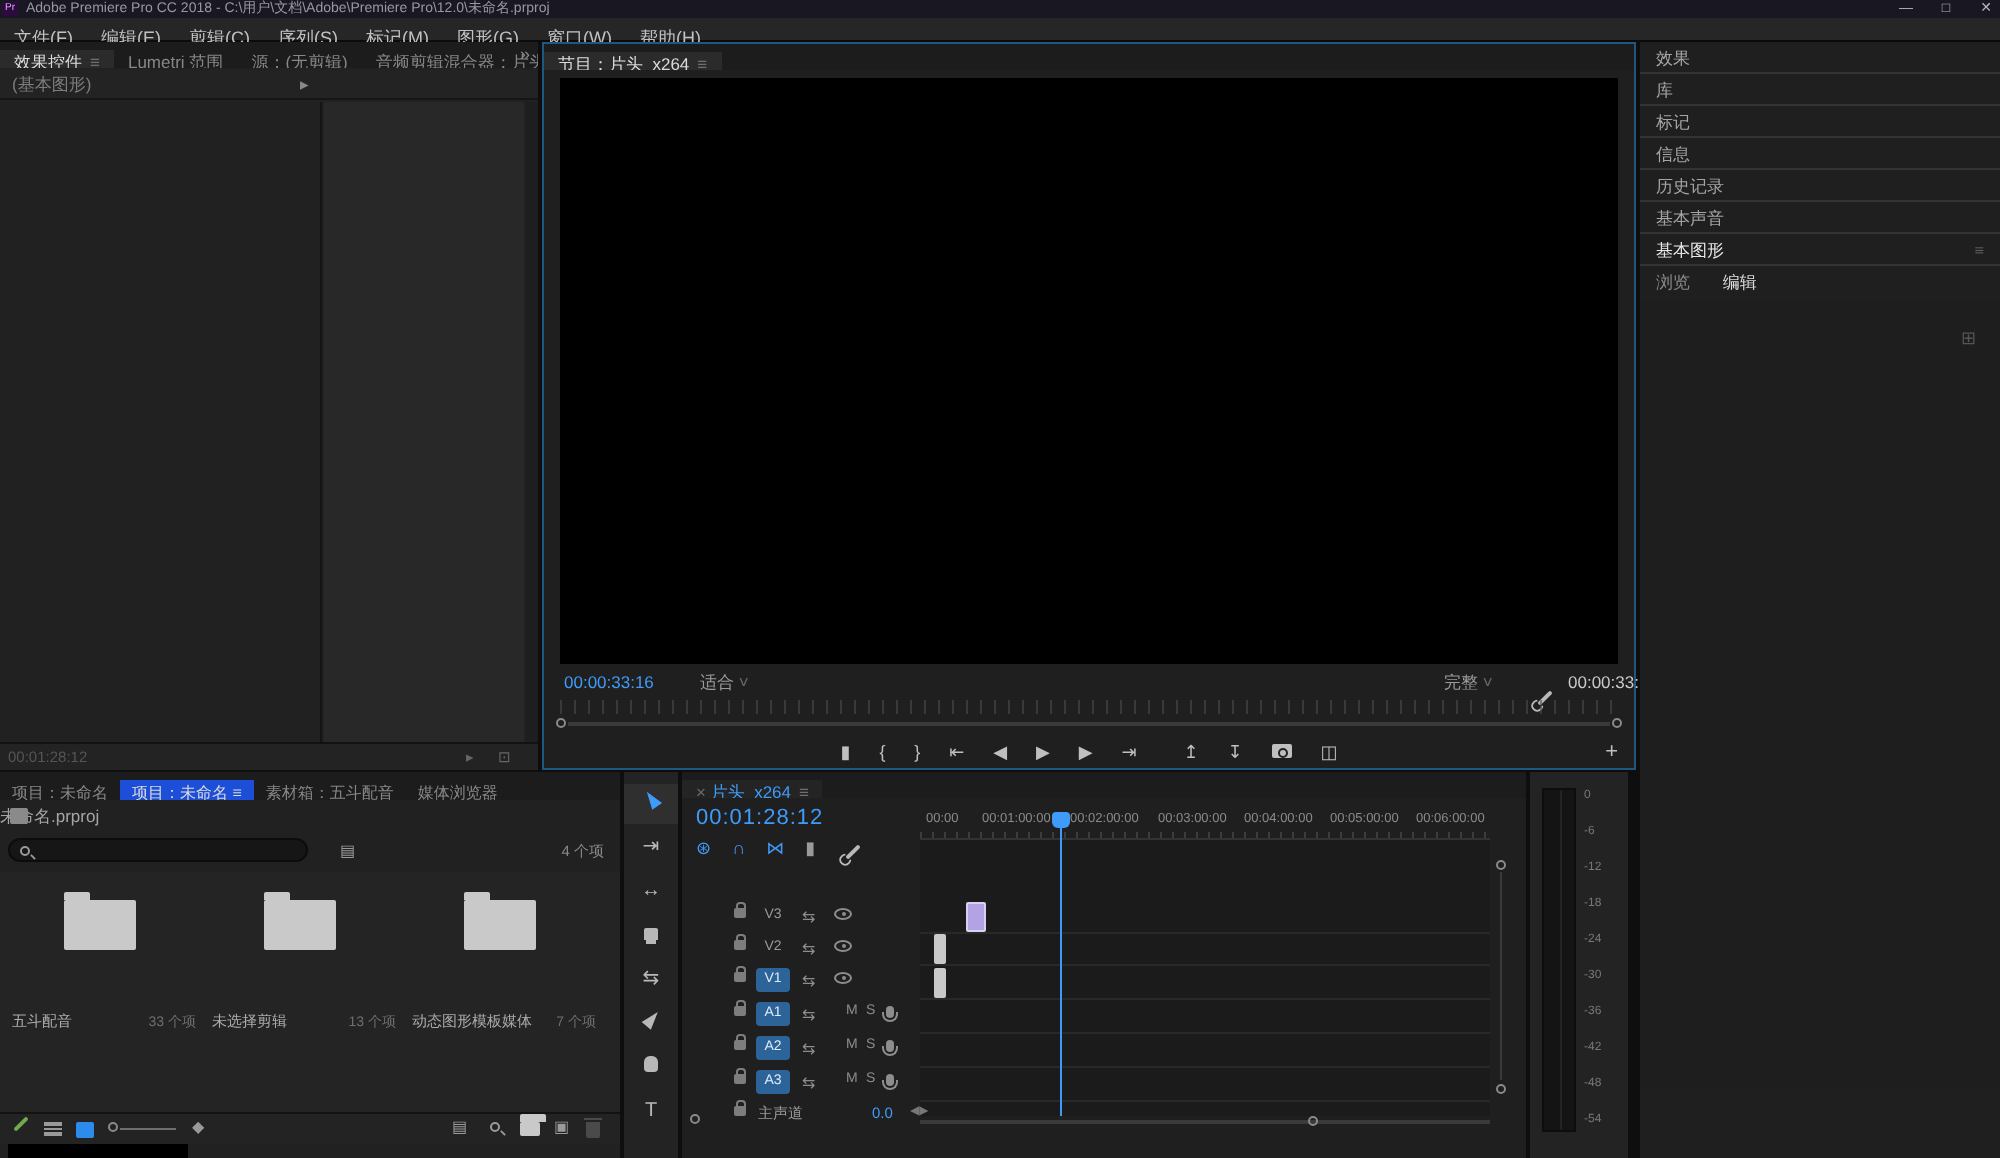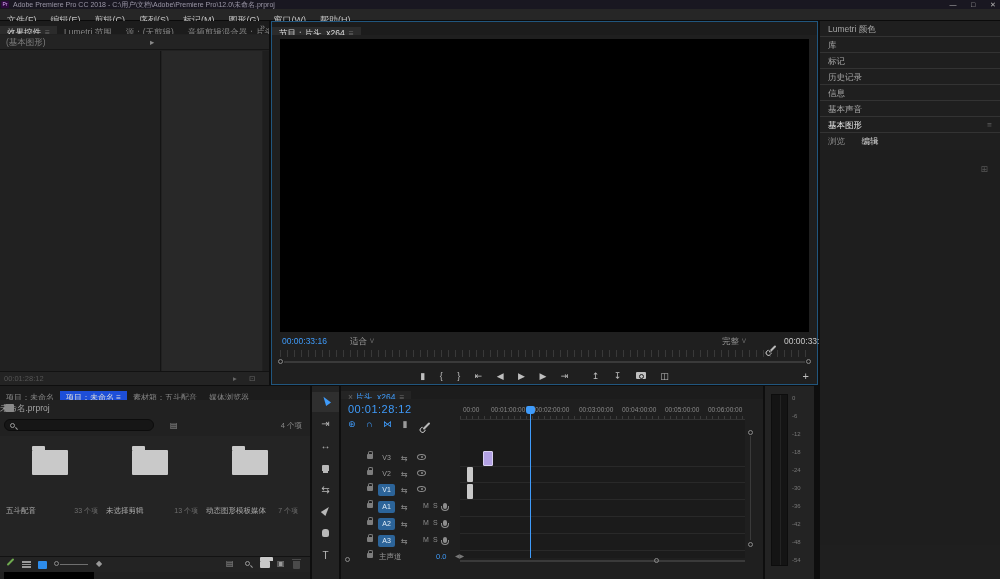--- a/index.html
+++ b/index.html
@@ -190,25 +190,25 @@
       <span class="tbtn">⇥</span>
       <span class="tbtn" style="margin-left:14px;">↥</span>
       <span class="tbtn">↧</span>
       <span class="tbtn i-camera" style="margin-top:4px;"></span>
       <span class="tbtn">◫</span>
       <span class="abs" style="right:8px; top:0; font-size:11px; line-height:16px; color:#bfbfbf;">+</span>
     </div>
   </div>
 
   <div class="abs rightdock">
-    <div class="rd-row">Lumetri 颜色</div>
+    <div class="rd-row">效果</div>
     <div class="rd-row">库</div>
     <div class="rd-row">标记</div>
+    <div class="rd-row">信息</div>
     <div class="rd-row">历史记录</div>
-    <div class="rd-row">信息</div>
     <div class="rd-row">基本声音</div>
     <div class="rd-row activebold"><span>基本图形</span><span class="rd-menu">≡</span></div>
     <div class="rd-subtabs">
       <span class="st">浏览</span>
       <span class="st active">编辑</span>
     </div>
     <div style="position:relative; height:395px; background:#1e1e1e;">
       <span class="abs" style="right:12px; top:14px; color:#555; font-size:9px;">⊞</span>
     </div>
   </div>

